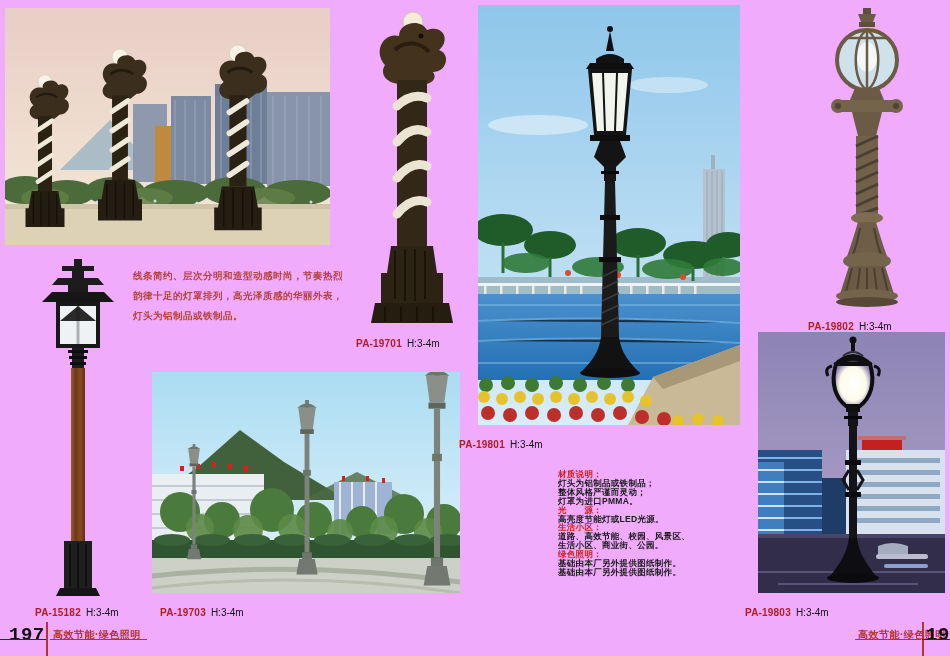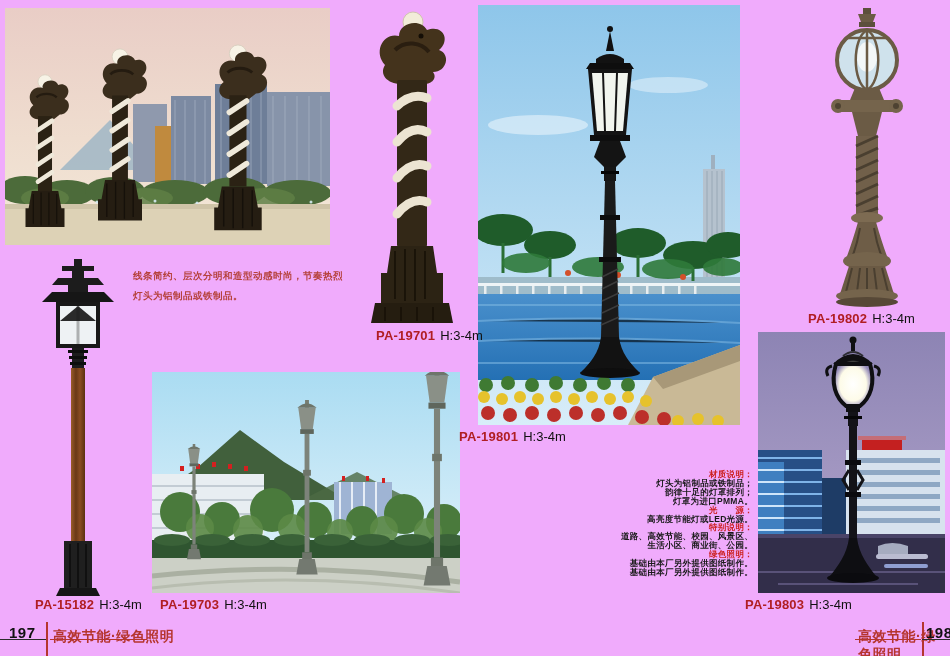--- a/index.html
+++ b/index.html
@@ -1,29 +1,29 @@
 <!DOCTYPE html>
 <html><head>
 <meta charset="utf-8">
 <style>
   html,body{margin:0;padding:0;background:#ffffff;}
   #page{position:relative;width:950px;height:656px;background:#f0abfc;overflow:hidden;
         font-family:"Liberation Sans","DejaVu Sans",sans-serif;}
   .photo{position:absolute;overflow:hidden;}
   .photo svg{display:block;width:100%;height:100%;}
-  .plabel{position:absolute;font-size:13px;white-space:nowrap;line-height:14px;}
+  .plabel{position:absolute;font-size:10px;white-space:nowrap;line-height:14px;margin-top:8px;}
   .plabel .model{color:#b01e23;font-weight:bold;letter-spacing:.2px;}
   .plabel .ph{color:#111111;margin-left:5px;}
   .desc{position:absolute;left:133px;top:266px;width:230px;color:#b5413a;
         font-size:9.5px;line-height:20px;font-weight:bold;letter-spacing:.5px;}
   .specs{position:absolute;left:558px;top:470px;width:195px;font-size:8.5px;
-         line-height:8.9px;color:#1a1a1a;font-weight:bold;letter-spacing:.3px;text-align:right;}
+         line-height:8.9px;color:#1a1a1a;font-weight:bold;letter-spacing:.3px;}
   .specs .sh{color:#cc2222;}
-  .pagenum{position:absolute;font-size:15px;font-weight:600;color:#111;letter-spacing:.5px;}
-  .slogan{position:absolute;font-size:14px;font-weight:bold;color:#b5352e;letter-spacing:.5px;}
+  .pagenum{position:absolute;font-size:19px;font-weight:600;color:#111;letter-spacing:.5px;font-family:Liberation Mono, monospace;}
+  .slogan{position:absolute;font-size:10px;font-weight:bold;color:#b5352e;letter-spacing:.5px;}
   .hline{position:absolute;height:1px;}
   .hline.dark{background:#2a2a2a;}
   .hline.red{background:#b5352e;}
   .vline{position:absolute;width:2px;background:#b5352e;}
 </style>
 </head>
 <body>
 
 <div id="page">
 
@@ -80,20 +80,21 @@
       <rect x="0" y="196" width="325" height="41" fill="#ddd2b6"></rect>
       <rect x="0" y="196" width="325" height="5" fill="#cfc4a8"></rect>
       <use href="#dpil" transform="translate(12.7,66) scale(0.78)"></use>
       <use href="#dpil" transform="translate(84.2,40) scale(0.88)"></use>
       <use href="#dpil" transform="translate(199.7,36) scale(0.95)"></use>
     </svg>
   </div>
 
   <div class="desc">
     <div>线条简约、层次分明和造型动感时尚，节奏热烈</div>
+    <div>韵律十足的灯罩排列，高光泽质感的华丽外表，</div>
     <div>灯头为铝制品或铁制品。</div>
   </div>
 
   <div class="photo" style="left:355px;top:10px;width:115px;height:316px">
     <svg viewBox="0 0 115 316" preserveAspectRatio="none">
       <circle cx="58" cy="12" r="10" fill="#f2ecd9" stroke="#cfc5ae" stroke-width="1"></circle>
       <path d="M30 55 C18 42 28 22 44 26 C44 12 66 8 72 20 C88 14 96 30 84 40 C96 44 92 62 78 62 C84 70 72 78 62 72 L46 74 C32 74 24 64 30 55 Z" fill="#44331c"></path>
       <path d="M40 40 C50 30 66 32 74 42" stroke="#2a1e10" stroke-width="4" fill="none"></path>
       <circle cx="66" cy="26" r="2.5" fill="#140e06"></circle>
       <rect x="42" y="70" width="30" height="167" rx="2" fill="#332817"></rect>
@@ -430,21 +431,21 @@
       <rect x="86" y="84" width="18" height="3" fill="#060608"></rect>
       <rect x="91" y="94" width="8" height="112" fill="#131318"></rect>
       <path d="M91 138 L85 148 L91 158 M99 138 L105 148 L99 158" fill="none" stroke="#131318" stroke-width="3"></path>
       <rect x="87" y="128" width="16" height="5" fill="#0a0a0e"></rect>
       <rect x="87" y="160" width="16" height="5" fill="#0a0a0e"></rect>
       <path d="M91 206 C89 222 80 234 72 244 L118 244 C110 234 101 222 99 206 Z" fill="#0e0e12"></path>
       <ellipse cx="95" cy="246" rx="26" ry="5" fill="#0b0b0f"></ellipse>
     </svg>
   </div>
 
-  <div class="plabel" style="left:376px;top:329px">
+  <div class="plabel" style="left:356px;top:329px">
     <span class="model">PA-19701</span><span class="ph">H:3-4m</span>
   </div>
   <div class="plabel" style="left:35px;top:598px">
     <span class="model">PA-15182</span><span class="ph">H:3-4m</span>
   </div>
   <div class="plabel" style="left:160px;top:598px">
     <span class="model">PA-19703</span><span class="ph">H:3-4m</span>
   </div>
   <div class="plabel" style="left:459px;top:430px">
     <span class="model">PA-19801</span><span class="ph">H:3-4m</span>
@@ -452,25 +453,25 @@
   <div class="plabel" style="left:808px;top:312px">
     <span class="model">PA-19802</span><span class="ph">H:3-4m</span>
   </div>
   <div class="plabel" style="left:745px;top:598px">
     <span class="model">PA-19803</span><span class="ph">H:3-4m</span>
   </div>
 
   <div class="specs">
     <div class="sh">材质说明：</div>
     <div>灯头为铝制品或铁制品；</div>
-    <div>韵律十足的灯罩排列；</div>
+    <div>整体风格严谨而灵动；</div>
     <div>灯罩为进口PMMA。</div>
     <div class="sh">光　　源：</div>
     <div>高亮度节能灯或LED光源。</div>
-    <div class="sh">特别说明：</div>
+    <div class="sh">生活小区：</div>
     <div>道路、高效节能、校园、风景区、</div>
     <div>生活小区、商业街、公园。</div>
     <div class="sh">绿色照明：</div>
     <div>基础由本厂另外提供图纸制作。</div>
     <div>基础由本厂另外提供图纸制作。</div>
   </div>
 
   <span class="pagenum" style="left:9px;top:624px">197</span>
   <div class="hline dark" style="left:0;top:639px;width:46px"></div>
   <div class="vline" style="left:46px;top:622px;height:34px"></div>

